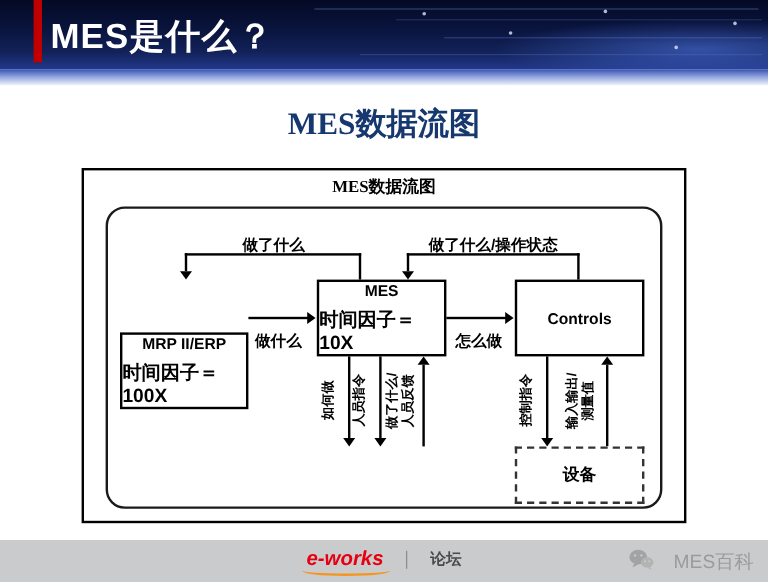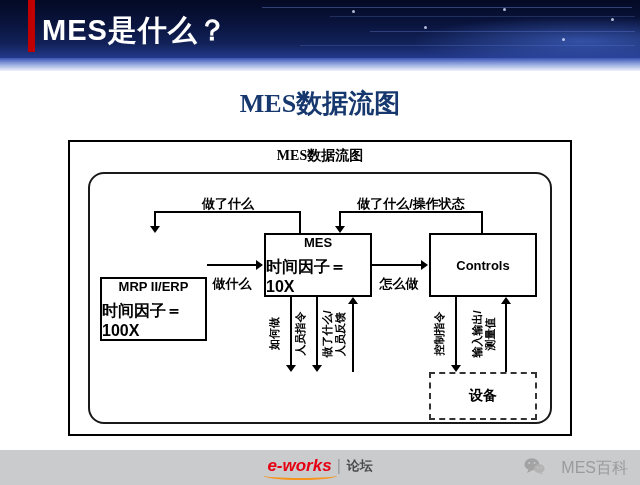--- a/index.html
+++ b/index.html
@@ -87,21 +87,21 @@
     white-space:pre-line; line-height:13px;
   }
 
   
   .footer {
     position:absolute; left:0; top:450px; width:640px; height:35px;
     background:#cacbcc;
   }
   .logo {
     position:absolute; left:50%; top:6px; transform:translateX(-50%);
-    display:flex; align-items:center; gap:7px;
+    display:flex; align-items:center; gap:19px;
   }
   .eworks {
     position:relative; color:#e60012; font-weight:bold; font-style:italic; font-size:17px;
   }
   .eworks::after {
     content:""; position:absolute; left:-4px; right:-6px; bottom:-4px; height:7px;
     border-bottom:2px solid #f7941d; border-radius:0 0 50% 50%;
   }
   .logo-divider { width:1px; height:15px; background:#8a8a8a; }
   .forum { color:#4a4a4a; font-weight:bold; font-size:13px; }

